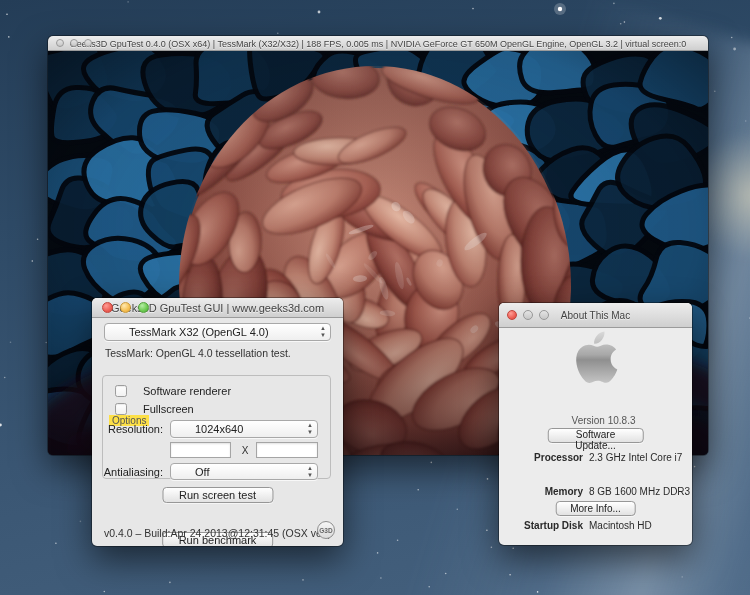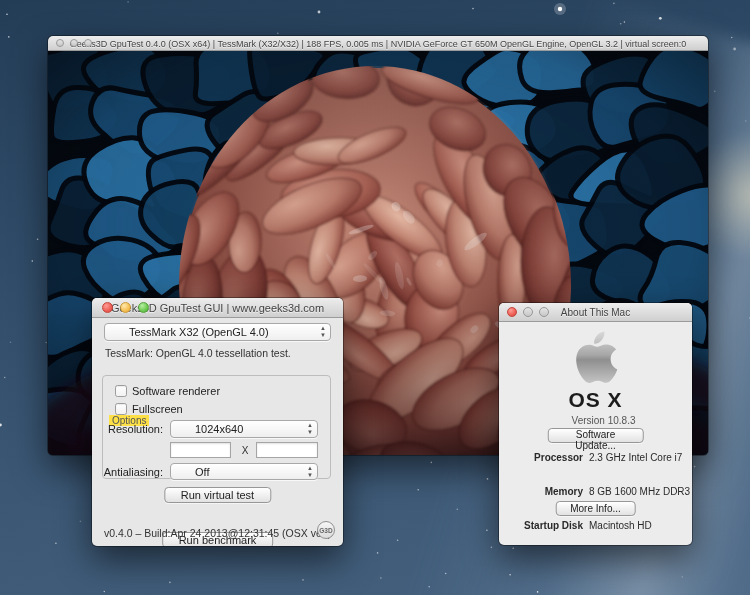--- a/index.html
+++ b/index.html
@@ -40,21 +40,21 @@
 
   
   #gui-window { left:92px; top:298px; width:251px; height:248px; background:#e7e7e7; }
   #gui-window .titlebar { height:20px; }
   #gui-window .title-text { font-size:11px; }
   .mac-select { position:absolute; height:18px; background:linear-gradient(#ffffff,#efefef);
     border:1px solid #a8a8a8; border-radius:4px; display:flex; align-items:center;
     font-size:11px; color:#222; padding-left:24px; box-shadow:0 1px 0 rgba(255,255,255,0.7); }
   .select-arrows { position:absolute; right:4px; top:1px; font-size:6px; color:#555;
     line-height:7px; text-align:center; letter-spacing:0; }
-  .mac-check { position:absolute; display:flex; align-items:center; gap:5px; font-size:11px; color:#222; }
+  .mac-check { position:absolute; display:flex; align-items:center; gap:16px; font-size:11px; color:#222; }
   .checkbox { width:12px; height:12px; background:linear-gradient(#ffffff,#f1f1f1);
     border:1px solid #9d9d9d; border-radius:2.5px; box-shadow:inset 0 1px 1px rgba(0,0,0,0.08); }
   .field-label { position:absolute; font-size:11px; color:#222; text-align:right; }
   .mac-input { position:absolute; height:16px; background:#fff; border:1px solid #a5a5a5;
     box-shadow:inset 0 1px 2px rgba(0,0,0,0.12); }
   .mac-button { position:absolute; left:50%; transform:translateX(-50%);
     background:linear-gradient(#ffffff,#e2e2e2); border:1px solid #979797; border-radius:4px;
     font-size:11px; color:#222; padding:1px 16px; height:16px;
     box-shadow:0 1px 0 rgba(255,255,255,0.6); font-family:"Liberation Sans",sans-serif; }
   .groupbox { position:absolute; left:10px; top:77px; width:229px; height:104px;
@@ -63,21 +63,21 @@
     background:#fde047; padding:0 3px;margin-top:46px; }
   #gui-footer { position:absolute; left:0; right:0; top:229px; text-align:center;
     font-size:10.5px; color:#333; }
   #g3d-badge { position:absolute; right:8px; top:223px; width:18px; height:18px; border-radius:50%;
     border:1px solid #8f8f8f; color:#666; font-size:6.5px; font-weight:bold;
     display:flex; align-items:center; justify-content:center;
     background:linear-gradient(#f6f6f6,#dcdcdc); }
 
   
   #about-window { left:499px; top:303px; width:193px; height:242px; background:#ececec; }
-  #about-window .titlebar { height:19px; }
+  #about-window .titlebar { height:25px; }
   #about-window .title-text { font-size:10px; }
   #about-window .lights { gap:6px; margin-left:8px; }
   #about-window .light { width:10px; height:10px; }
   #apple-logo { position:absolute; left:50%; transform:translateX(-50%); top:27px; }
   #os-name { position:absolute; left:0; right:0; top:85px; text-align:center;
     font-size:21px; font-weight:bold; color:#1c1c1c; letter-spacing:1px; }
   #os-version { position:absolute; left:0; right:0; top:112px; text-align:center; font-size:10px; color:#555;padding-left:16px; }
   #about-rows { position:absolute; left:0; right:0; top:149px; display:flex;
     flex-direction:column; gap:23px; }
   .about-row { display:flex; font-size:10px; }
@@ -531,21 +531,21 @@
     <span style="position:absolute; left:133px; top:69px; font-size:10px; color:#333; width:18px; text-align:center;">X</span>
     <input class="mac-input" style="left: 153px; top: 66px; width: 62px;">
 
     <span class="field-label" style="left:0; top:90px; width:60px;">Antialiasing:</span>
     <div class="mac-select" style="left:67px; top:87px; width:148px; height:17px;">
       <span>Off</span>
       <span class="select-arrows">▲<br>▼</span>
     </div>
   </div>
 
-  <button class="mac-button" style="top:189px;">Run virtual test</button>
+  <button class="mac-button" style="top:189px;">Run screen test</button>
   <button class="mac-button" style="top:210px;margin-top:24px;">Run benchmark</button>
 
   <div id="gui-footer">v0.4.0 – Build:Apr 24 2013@12:31:45 (OSX ver.)</div>
   <div id="g3d-badge">
     <span>G3D</span>
   </div>
 </div>
 
 <div class="window" id="about-window">
   <div class="titlebar">
@@ -562,21 +562,20 @@
       <linearGradient id="appleGrad" x1="0" y1="0" x2="0" y2="1">
         <stop offset="0%" stop-color="#d9d9d9"></stop>
           <stop offset="45%" stop-color="#a8a8a8"></stop>
         <stop offset="55%" stop-color="#8f8f8f"></stop>
           <stop offset="100%" stop-color="#c4c4c4"></stop>
       </linearGradient>
     </defs>
     <path fill="url(#appleGrad)" d="M35.8 12.6c2.3-2.8 3.9-6.7 3.3-10.6-3.3.2-7.3 2.3-9.6 5.1-2.1 2.5-4 6.5-3.3 10.3 3.7.3 7.4-1.9 9.6-4.8zM46.9 36.9c-.1-8.1 6.6-12 6.9-12.2-3.8-5.5-9.6-6.3-11.7-6.4-5-.5-9.7 2.9-12.2 2.9-2.5 0-6.4-2.8-10.5-2.7-5.4.1-10.4 3.1-13.2 8-5.6 9.8-1.4 24.2 4 32.1 2.7 3.9 5.9 8.2 10.1 8 4-.2 5.6-2.6 10.4-2.6 4.9 0 6.3 2.6 10.5 2.5 4.3-.1 7.1-3.9 9.7-7.8 3.1-4.5 4.3-8.9 4.4-9.1-.1 0-8.4-3.2-8.4-12.7z"></path>
   </svg>
 
-  <div id="os-name">OS X</div>
   <div id="os-version">Version 10.8.3</div>
 
   <button class="mac-button" id="sw-update-btn">Software Update...</button>
 
   <div id="about-rows">
     <div class="about-row">
       <span class="lbl">Processor</span>
       <span class="val">2.3 GHz Intel Core i7</span>
     </div>
     <div class="about-row">

